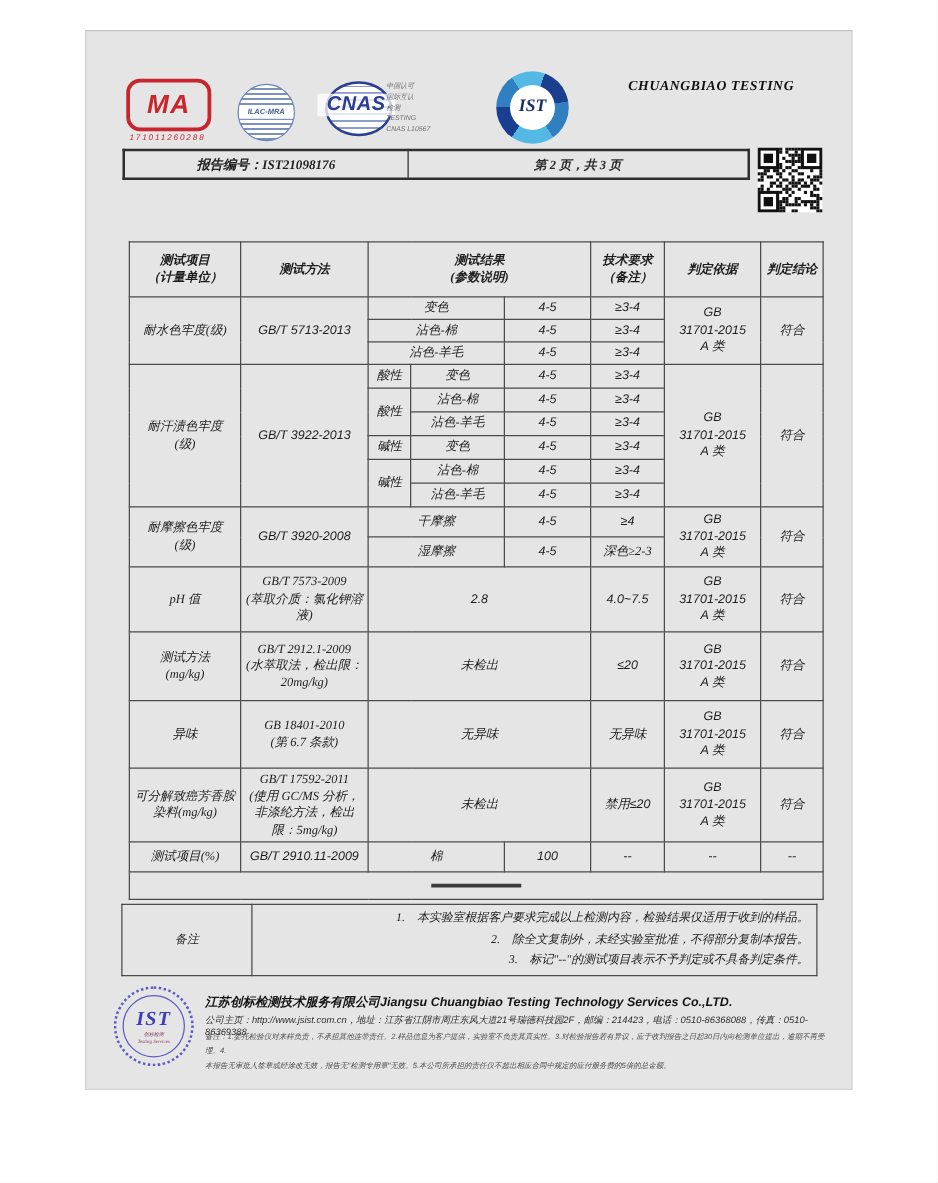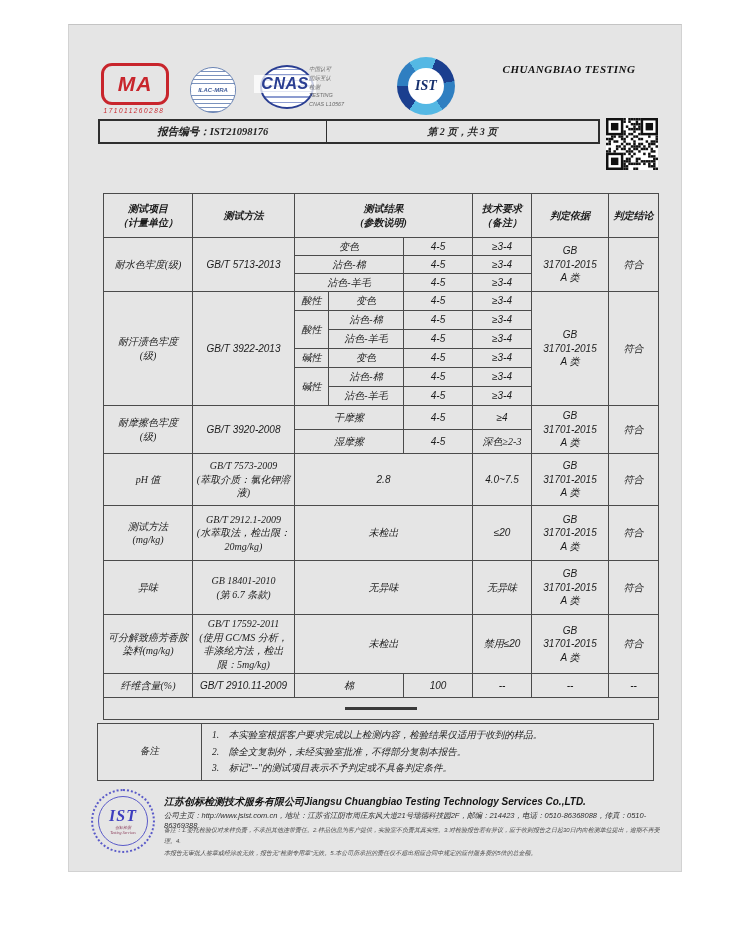--- a/index.html
+++ b/index.html
@@ -40,21 +40,21 @@
   .pre{white-space:pre-line;}
   .num{font-family:"Liberation Sans","DejaVu Sans",sans-serif;font-weight:700;font-size:10px;}
   tr.h44{height:44px} tr.h18{height:18px} tr.h19{height:19px} tr.h24{height:24px}
   tr.h52{height:52px} tr.h55{height:55px} tr.h54{height:54px} tr.h59{height:59px} tr.h22{height:22px}
   .endline{width:72px;height:2.5px;background:#3a3a3a;margin:0 auto;}
 
   
   .rmk{position:absolute;left:28px;top:698px;width:556px;border-collapse:collapse;table-layout:fixed;border:1.5px solid #3c3c3c;}
   .rmk td{border:1px solid #4b4b4b;vertical-align:middle;font-size:9.5px;color:#1c1c1c;}
   .rmk .lbl{text-align:center;}
-  .rmk .lines{padding:3px 6px 3px 10px;line-height:1.75;text-align:left;}
+  .rmk .lines{padding:3px 6px 3px 10px;line-height:1.75;text-align:right;}
 
   
   .stamp{position:absolute;left:22px;top:764px;width:60px;height:60px;border-radius:50%;border:2px dotted #5a5ac9;display:flex;align-items:center;justify-content:center;}
   .stamp .inner{width:48px;height:48px;border-radius:50%;border:1.5px solid #5a5ac9;display:flex;flex-direction:column;align-items:center;justify-content:center;}
   .stamp .ist{font-family:"Liberation Serif",serif;font-weight:bold;font-size:16px;color:#3d3dbe;letter-spacing:1px;}
   .stamp .sub{font-size:4px;color:#8a3c5a;line-height:1.3;white-space:pre-line;text-align:center;}
   .fcompany{position:absolute;left:95px;top:770px;width:500px;font-size:10px;font-weight:bold;color:#141414;font-family:"Liberation Sans",sans-serif;}
   .fcontact{position:absolute;left:95px;top:786px;width:505px;font-size:7.5px;color:#2c2c2c;font-family:"Liberation Sans",sans-serif;}
   .ffine{position:absolute;left:95px;top:800px;width:500px;font-size:6px;color:#4a4a4a;line-height:1.9;font-family:"Liberation Sans",sans-serif;}
 </style>
@@ -402,21 +402,21 @@
 (使用 GC/MS 分析，非涤纶方法，检出限：5mg/kg)</td>
       <td colspan="3">未检出</td>
       <td class="num">禁用≤20</td>
       <td class="num pre">GB
 31701-2015
 A 类</td>
       <td>符合</td>
     </tr>
 
     <tr class="h24">
-      <td>纤维含量(%)</td>
+      <td>测试项目(%)</td>
       <td class="num">GB/T 2910.11-2009</td>
       <td colspan="2">棉</td>
       <td class="num">100</td>
       <td class="num">--</td>
       <td class="num">--</td>
       <td class="num">--</td>
     </tr>
 
     <tr class="h22">
       <td colspan="8">

